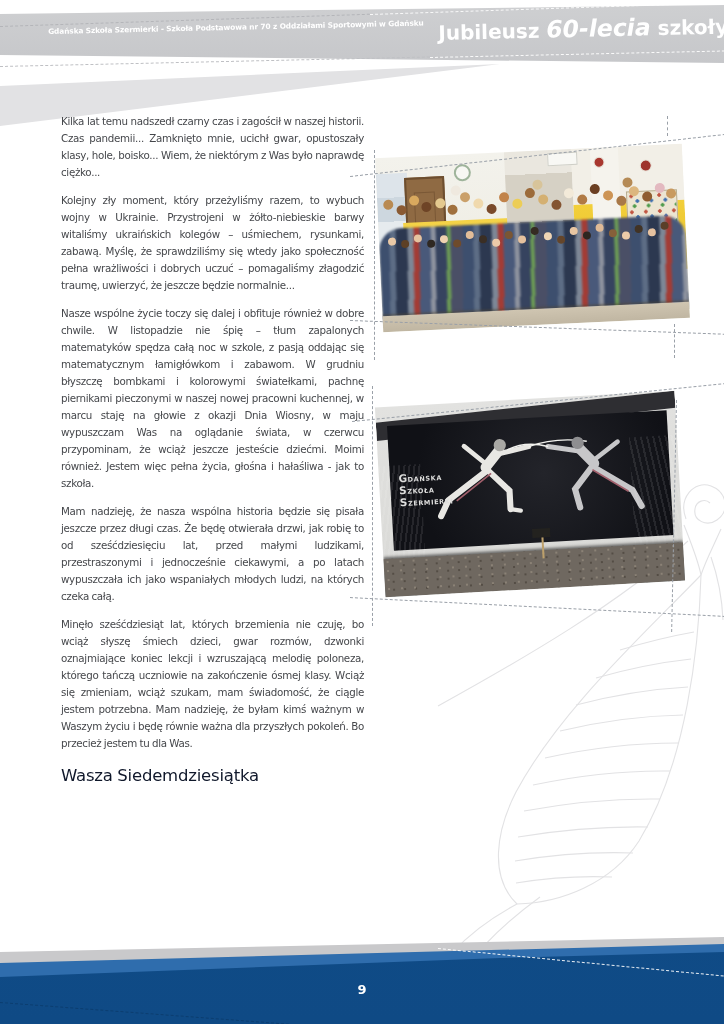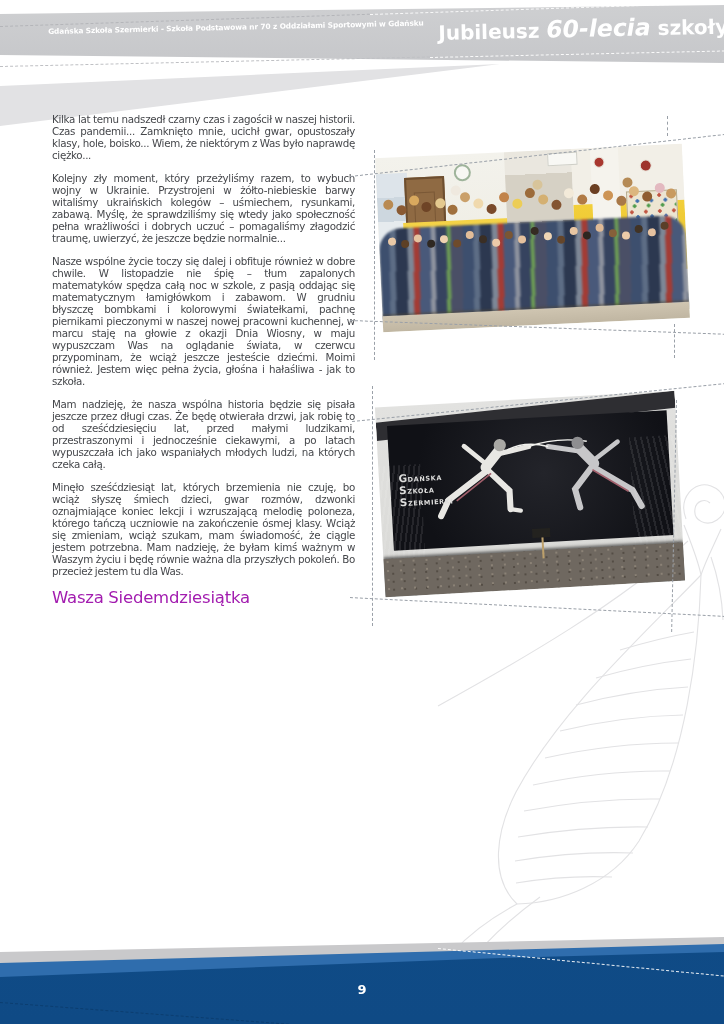--- a/index.html
+++ b/index.html
@@ -15,25 +15,25 @@
               letter-spacing:-0.1px;transform:rotate(-1.3deg);transform-origin:left top;white-space:nowrap;}
   .hdr-title{position:absolute;left:438px;top:18px;color:#ffffff;transform:rotate(-1.3deg);
              transform-origin:left top;white-space:nowrap;}
   .hdr-title .t1{font-size:20px;font-weight:bold;}
   .hdr-title .t2{font-size:23.5px;font-weight:bold;font-style:italic;}
   .hdr-title .t3{font-size:20px;font-weight:bold;}
   
   .dash{position:absolute;height:0;border-top:1px dashed #9aa0a8;transform-origin:left top;}
   .dashv{position:absolute;width:0;border-left:1px dashed #9aa0a8;transform-origin:left top;}
   
-  .text-col{position:absolute;left:52px;top:113px;width:303px;color:#45474b;
-            font-size:10.3px;line-height:12px;letter-spacing:-0.3px;word-spacing:-0.5px;
+  .text-col{position:absolute;left:61px;top:113px;width:303px;color:#45474b;
+            font-size:10.3px;line-height:17px;letter-spacing:-0.3px;word-spacing:-0.5px;
             text-align:justify;}
   .text-col p{margin:0 0 11px 0;}
-  .signature{margin-top:15px;font-size:16.5px;letter-spacing:-0.2px;color:#a21caf;text-align:left;}
+  .signature{margin-top:15px;font-size:16.5px;letter-spacing:-0.2px;color:#0f172a;text-align:left;}
   
   .photo1{position:absolute;left:379px;top:151px;width:307px;height:174px;overflow:hidden;
           transform:rotate(-2.7deg);background:linear-gradient(180deg,#f3f2ec,#eceade);}
   .p1-window{position:absolute;left:0;top:9%;width:10%;height:46%;
              background:linear-gradient(180deg,#dde4ea 0 30%,#cdd7df 30% 60%,#e6ebee 60%);}
   .p1-door{position:absolute;left:9%;top:12%;width:13%;height:53%;background:#8f6a43;
            border:2px solid #6d4e2f;box-sizing:border-box;}
   .p1-door::after{content:"";position:absolute;inset:15% 20%;border:1px solid #7a5836;}
   .p1-clock{position:absolute;left:25.5%;top:6%;width:17px;height:17px;border-radius:50%;
             background:#f7f7f3;border:2px solid #9fb49b;box-sizing:border-box;}

